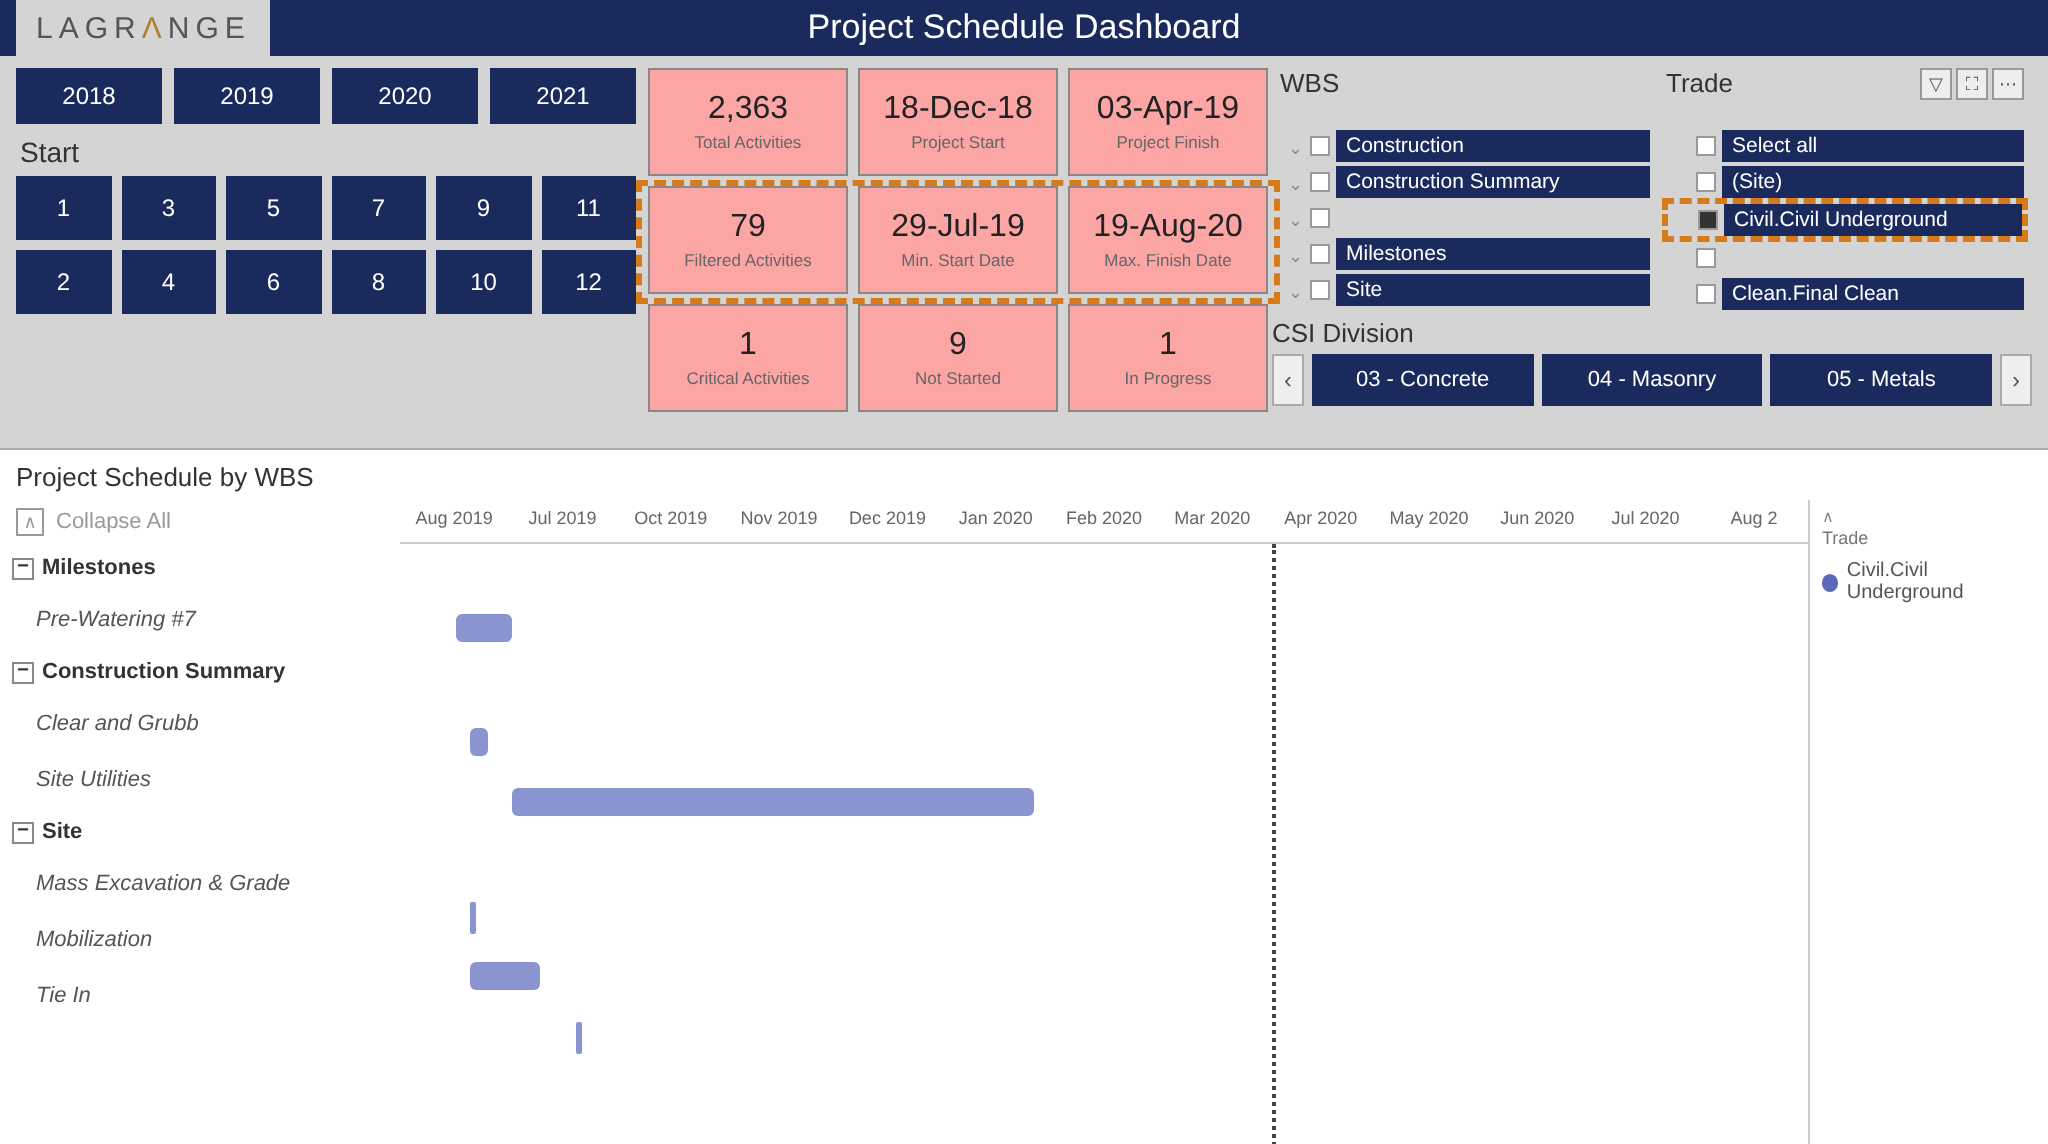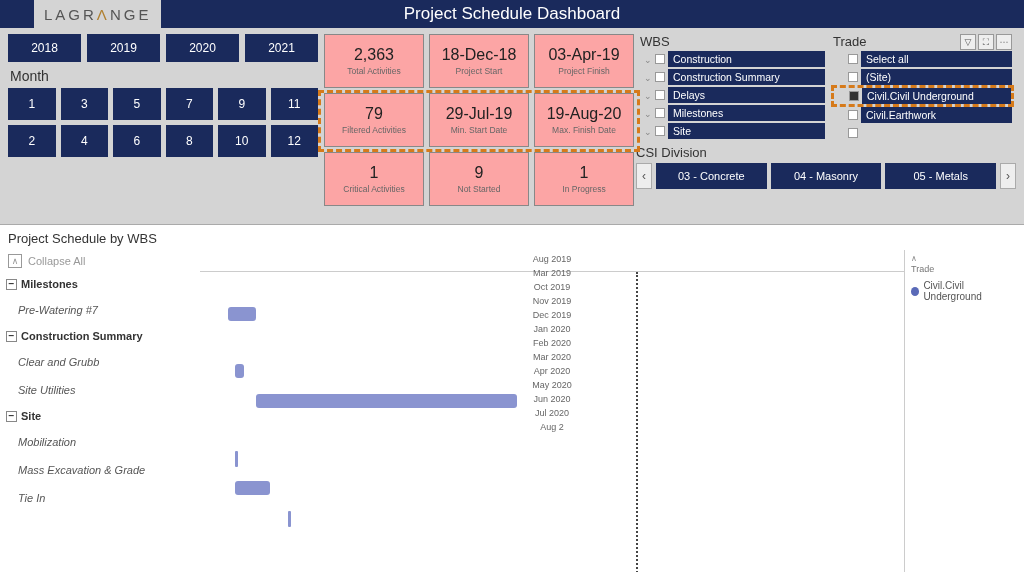--- a/index.html
+++ b/index.html
@@ -1,19 +1,19 @@
 <!DOCTYPE html>
 <html><head>
 <meta charset="utf-8">
 <style>
 * { box-sizing: border-box; margin: 0; padding: 0; font-family: -apple-system, "Segoe UI", Arial, sans-serif; }
 body { background: #d4d4d4; width: 1024px; height: 572px; overflow: hidden; font-size: 12px; }
 
 .header { background: #1a2a5c; color: #fff; height: 28px; display: flex; align-items: center; position: relative; }
-.logo { position: absolute; left: 8px; top: 0; height: 28px; background: #d4d4d4; padding: 2px 10px; display: flex; align-items: center; font-size: 15px; letter-spacing: 3px; color: #555; font-weight: 300; margin-left: 26px; }
+.logo { position: absolute; left: 8px; top: 0; height: 28px; background: #d4d4d4; padding: 2px 10px; display: flex; align-items: center; font-size: 15px; letter-spacing: 3px; color: #555; font-weight: 300; }
 .logo .accent { color: #b08030; }
 .header-title { width: 100%; text-align: center; font-size: 17px; font-weight: 500; }
 
 .top-panel { height: 196px; padding: 6px 12px 4px 8px; display: flex; gap: 6px; }
 
 .left-filters { width: 310px; }
 .year-row { display: flex; gap: 6px; margin-bottom: 6px; }
 .year-btn { flex: 1; background: #1a2a5c; color: #fff; height: 28px; display: flex; align-items: center; justify-content: center; font-size: 12px; cursor: pointer; }
 .month-label { font-size: 14px; color: #333; margin: 6px 0 4px 2px; }
 .month-grid { display: grid; grid-template-columns: repeat(6, 1fr); gap: 5px; }
@@ -21,21 +21,21 @@
 
 .kpi-grid { display: grid; grid-template-columns: repeat(3, 100px); grid-auto-rows: 54px; gap: 5px; padding-top: 0; }
 .kpi { background: #fca5a5; border: 1px solid #888; display: flex; flex-direction: column; align-items: center; justify-content: center; position: relative; }
 .kpi .val { font-size: 16px; font-weight: 500; color: #222; }
 .kpi .lab { font-size: 8.5px; color: #666; margin-top: 2px; }
 .dash-wrap { position: absolute; border: 3px dashed #d67a1a; pointer-events: none; }
 
 .right-filters { flex: 1; display: flex; gap: 8px; }
 .wbs-col { width: 185px; }
 .trade-col { flex: 1; position: relative; }
-.filter-title { font-size: 13px; color: #333; margin-bottom: 2px; display: flex; align-items: center; gap: 4px; }
+.filter-title { font-size: 13px; color: #333; margin-bottom: 16px; display: flex; align-items: center; gap: 4px; }
 .filter-tools { position: absolute; right: 0; top: 0; display: flex; gap: 2px; }
 .tool-icon { width: 16px; height: 16px; border: 1px solid #999; background: #eee; font-size: 9px; display: flex; align-items: center; justify-content: center; color: #555; cursor: pointer; }
 .filter-list { display: flex; flex-direction: column; gap: 2px; }
 .filter-item { display: flex; align-items: center; height: 16px; }
 .filter-pre { width: 28px; display: flex; gap: 2px; align-items: center; justify-content: flex-end; padding-right: 3px; }
 .chevron { width: 9px; height: 9px; color: #888; font-size: 9px; }
 .chk { width: 10px; height: 10px; border: 1px solid #999; background: #fff; cursor: pointer; }
 .chk.checked { background: #333; }
 .filter-bar { flex: 1; background: #1a2a5c; color: #fff; font-size: 10.5px; padding: 1px 5px; height: 16px; display: flex; align-items: center; cursor: pointer; }
 .trade-highlight { border: 3px dashed #d67a1a; margin: -2px; padding: 0; }
@@ -51,21 +51,21 @@
 .gantt-body { display: flex; height: 330px; }
 .task-col { width: 200px; border-right: none; }
 .collapse-row { display: flex; align-items: center; padding: 4px 8px; color: #999; font-size: 11px; gap: 6px; }
 .collapse-icon { border: 1px solid #999; width: 14px; height: 14px; display: flex; align-items: center; justify-content: center; font-size: 9px; }
 .task-list { }
 .task-group { display: flex; align-items: center; padding: 6px 6px; font-weight: 600; font-size: 11px; color: #333; gap: 4px; }
 .task-group .minus { border: 1px solid #888; width: 11px; height: 11px; display: flex; align-items: center; justify-content: center; font-size: 10px; line-height: 1; }
 .task-item { padding: 8px 6px 8px 18px; font-size: 11px; color: #555; font-style: italic; }
 
 .timeline-col { flex: 1; position: relative; overflow: hidden; }
-.time-axis { display: flex; height: 22px; border-bottom: 1px solid #ccc; font-size: 9px; color: #666; flex-direction: column; }
+.time-axis { display: flex; height: 22px; border-bottom: 1px solid #ccc; font-size: 9px; color: #666; }
 .time-tick { flex: 1; text-align: center; padding-top: 4px; }
 .today-line { position: absolute; top: 22px; bottom: 0; width: 0; border-left: 2px dotted #444; }
 .bar-row { height: 30px; position: relative; }
 .bar-row.group { height: 27px; }
 .bar { position: absolute; height: 14px; background: #8a94d0; border-radius: 3px; top: 8px; }
 .bar.thin { height: 16px; width: 3px; background: #8a94d0; border-radius: 1px; }
 
 .legend-col { width: 120px; border-left: 1px solid #ccc; padding: 4px 6px; font-size: 10px; color: #555; }
 .legend-title { color: #777; font-size: 9px; margin-bottom: 6px; }
 .legend-item { display: flex; align-items: center; gap: 4px; }
@@ -85,21 +85,21 @@
 </div>
 
 <div class="top-panel">
   <div class="left-filters">
     <div class="year-row" id="year-row">
         <div class="year-btn">2018</div>
         <div class="year-btn">2019</div>
         <div class="year-btn">2020</div>
         <div class="year-btn">2021</div>
       </div>
-    <div class="month-label">Month</div>
+    <div class="month-label">Start</div>
     <div class="month-grid" id="month-grid">
         <div class="month-btn">1</div>
         <div class="month-btn">3</div>
         <div class="month-btn">5</div>
         <div class="month-btn">7</div>
         <div class="month-btn">9</div>
         <div class="month-btn">11</div>
         <div class="month-btn">2</div>
         <div class="month-btn">4</div>
         <div class="month-btn">6</div>
@@ -167,21 +167,20 @@
               <span class="chevron">⌄</span>
               <span class="chk"></span>
             </div>
             <div class="filter-bar">Construction Summary</div>
           </div>
           <div class="filter-item">
             <div class="filter-pre">
               <span class="chevron">⌄</span>
               <span class="chk"></span>
             </div>
-            <div class="filter-bar">Delays</div>
           </div>
           <div class="filter-item">
             <div class="filter-pre">
               <span class="chevron">⌄</span>
               <span class="chk"></span>
             </div>
             <div class="filter-bar">Milestones</div>
           </div>
           <div class="filter-item">
             <div class="filter-pre">
@@ -227,26 +226,26 @@
               <div class="filter-pre">
                 <span class="chk checked"></span>
               </div>
               <div class="filter-bar">Civil.Civil Underground</div>
             </div>
           </div>
           <div class="filter-item">
             <div class="filter-pre">
               <span class="chk"></span>
             </div>
-            <div class="filter-bar">Civil.Earthwork</div>
-          </div>
-          <div class="filter-item">
-            <div class="filter-pre">
-              <span class="chk"></span>
-            </div>
+          </div>
+          <div class="filter-item">
+            <div class="filter-pre">
+              <span class="chk"></span>
+            </div>
+            <div class="filter-bar">Clean.Final Clean</div>
           </div>
         </div>
     </div>
   </div>
 </div>
 
 <div class="gantt-panel">
   <div class="gantt-title">Project Schedule by WBS</div>
   <div class="gantt-body">
     <div class="task-col">
@@ -263,29 +262,29 @@
           <div class="task-group">
             <span class="minus">−</span>
             <span>Construction Summary</span>
           </div>
           <div class="task-item">Clear and Grubb</div>
           <div class="task-item">Site Utilities</div>
           <div class="task-group">
             <span class="minus">−</span>
             <span>Site</span>
           </div>
+          <div class="task-item">Mass Excavation &amp; Grade</div>
           <div class="task-item">Mobilization</div>
-          <div class="task-item">Mass Excavation &amp; Grade</div>
           <div class="task-item">Tie In</div>
         </div>
     </div>
     <div class="timeline-col">
       <div class="time-axis" id="time-axis">
           <div class="time-tick">Aug 2019</div>
-          <div class="time-tick">Mar 2019</div>
+          <div class="time-tick">Jul 2019</div>
           <div class="time-tick">Oct 2019</div>
           <div class="time-tick">Nov 2019</div>
           <div class="time-tick">Dec 2019</div>
           <div class="time-tick">Jan 2020</div>
           <div class="time-tick">Feb 2020</div>
           <div class="time-tick">Mar 2020</div>
           <div class="time-tick">Apr 2020</div>
           <div class="time-tick">May 2020</div>
           <div class="time-tick">Jun 2020</div>
           <div class="time-tick">Jul 2020</div>

